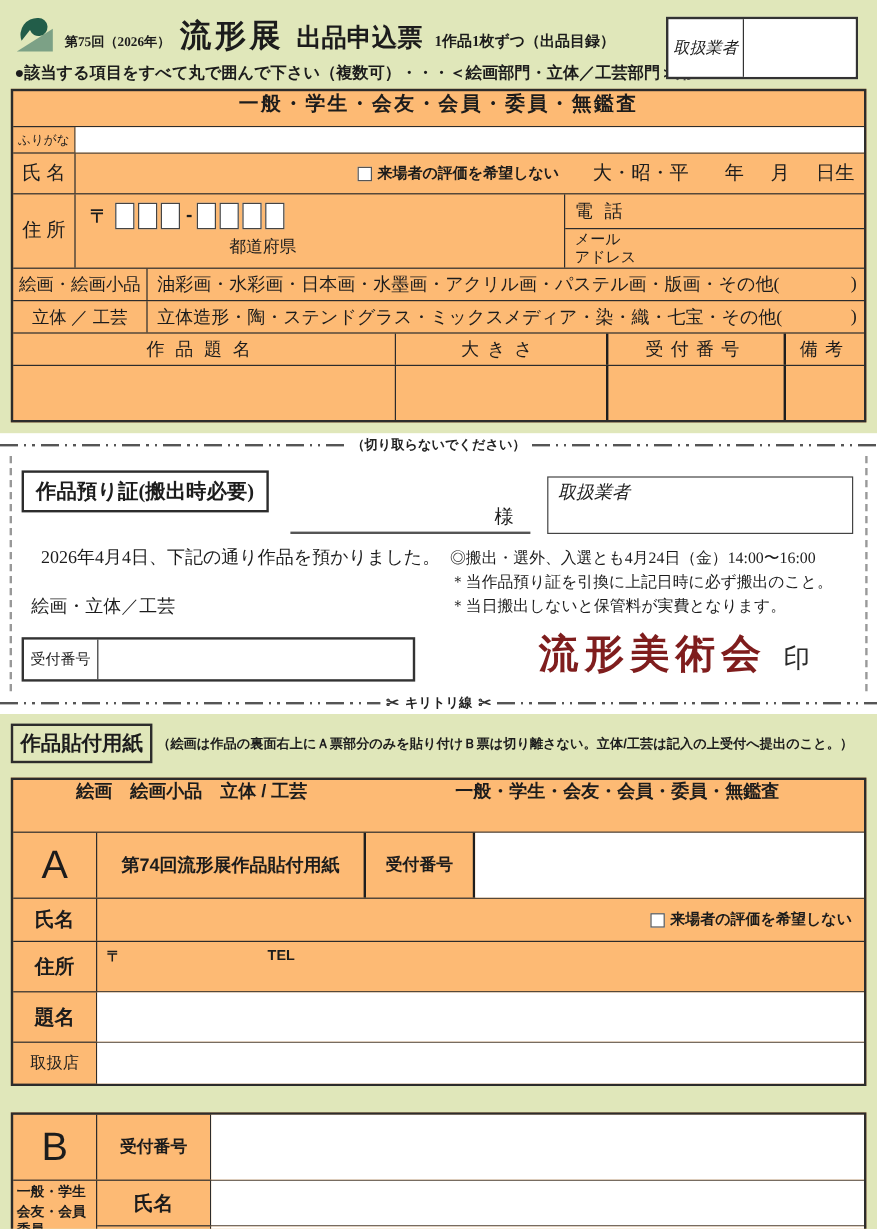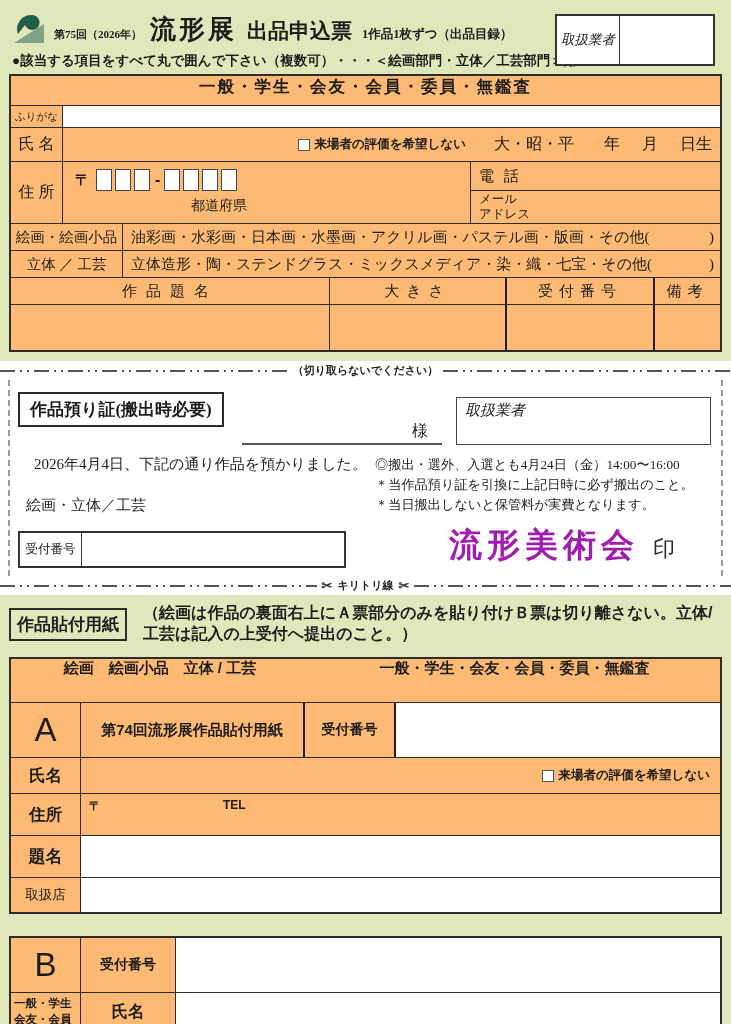--- a/index.html
+++ b/index.html
@@ -100,29 +100,29 @@
   .mid-left { flex:1; display:flex; flex-direction:column; }
   .statement { font-family:"Liberation Serif",serif; font-size:15px; padding-left:8px;text-align:center; }
   .category  { font-family:"Liberation Serif",serif; font-size:15px; padding-left:8px; margin-top:22px; }
   .notices { width:336px; font-family:"Liberation Serif",serif; font-size:13.2px; line-height:1.5; }
   .mid-row3 { display:flex; align-items:flex-end; margin-top:8px; }
   .rcptno-box { width:328px; height:37px; border:2px solid #333; background:#fff; display:flex; }
   .rcptno-box .rlabel { width:62px; border-right:1px solid #333; display:flex; align-items:center; justify-content:center;
                         font-family:"Liberation Serif",serif; font-size:12.5px; }
   .rcptno-box .rfield { flex:1; }
   .org-block { margin-left:auto; padding-right:36px; display:flex; align-items:baseline; }
-  .org { font-family:"Liberation Serif",serif; font-weight:700; font-size:33px; letter-spacing:5px; color:#a21caf; }
+  .org { font-family:"Liberation Serif",serif; font-weight:700; font-size:33px; letter-spacing:5px; color:#7f1d1d; }
   .seal { font-family:"Liberation Serif",serif; font-size:22px; margin-left:14px; color:#2a2a2a; }
 
   
   .bottom { padding-top:8px; }
   .attach-hdr { display:flex; align-items:center; margin:0 9px; }
   .attach-title { border:2px solid #2c2c2c; background:transparent; padding:3px 6px;
                   font-family:"Liberation Serif",serif; font-weight:700; font-size:17px; flex:0 0 auto; }
-  .attach-instr { font-weight:700; font-size:16px; margin-left:16px; }
+  .attach-instr { font-weight:700; font-size:11px; margin-left:4px; }
 
   .atable { margin-top:12px; }
   .a-r1 { height:44px; align-items:center; font-weight:700; font-size:15px; }
   .a-cats { width:42%; text-align:center; }
   .a-mem  { width:58%; text-align:center; }
   .a-r2 { height:55px; }
   .letter-cell { width:70px; justify-content:center; font-size:33px; font-weight:500; border-right:1px solid #2c2c2c; }
   .sheet-cell { width:222px; justify-content:center; font-weight:700; font-size:15px; }
   .arcpt-cell { width:93px; justify-content:center; font-weight:700; font-size:14px;
                 border-left:2px solid #1e1e1e; border-right:2px solid #1e1e1e; }

